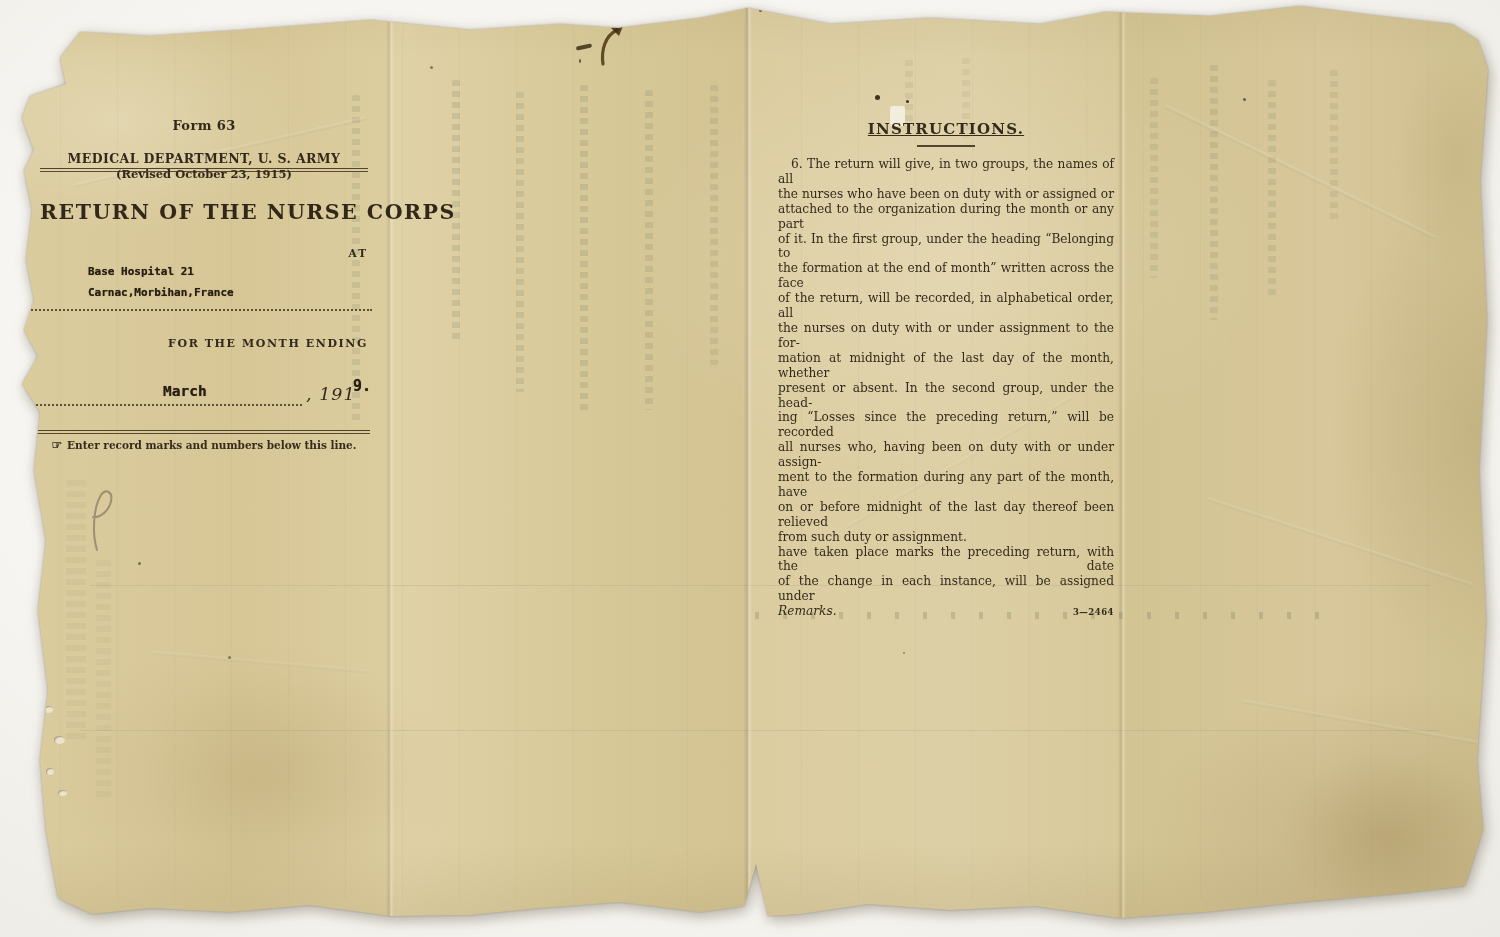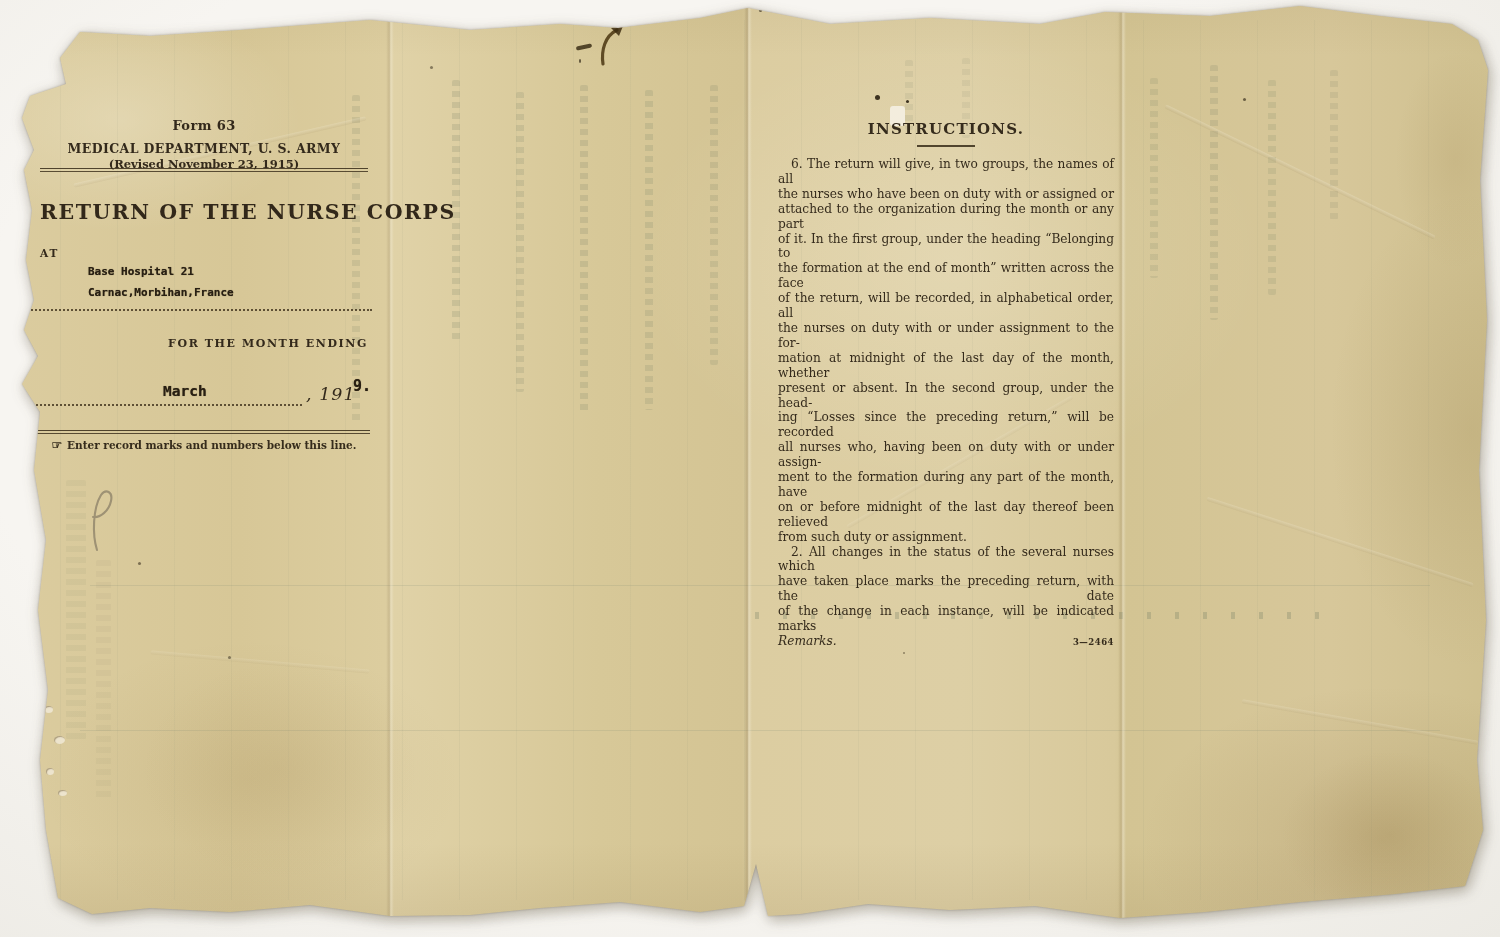--- a/index.html
+++ b/index.html
@@ -32,42 +32,42 @@
   .stain{position:absolute;border-radius:50%;pointer-events:none;}
   .speck{position:absolute;border-radius:50%;background:#3d3321;pointer-events:none;}
   .dent{position:absolute;border-radius:50%;background:rgba(240,233,214,.85);
     box-shadow:1px 1px 1px rgba(110,88,45,.5) inset;pointer-events:none;}
   .scrape{position:absolute;background:rgba(244,239,226,.92);border-radius:3px;pointer-events:none;}
 
   
   .content{position:absolute;inset:0;color:#33291b;}
   .lcol{position:absolute;left:40px;top:118px;width:328px;text-align:center;}
   .form-no{font-weight:bold;font-size:13px;letter-spacing:.4px;}
-  .dept{font-weight:bold;font-size:12.5px;letter-spacing:.4px;margin-top:8px;}
+  .dept{font-weight:bold;font-size:12.5px;letter-spacing:.4px;margin-top:18px;}
   .revised{font-size:11.5px;font-weight:bold;margin-top:1px;}
   .dbl-rule{position:absolute;height:2px;border-top:1.6px solid rgba(55,43,24,.85);border-bottom:1px solid rgba(55,43,24,.8);}
   .dot-rule{position:absolute;height:0;border-bottom:2px dotted rgba(62,49,27,.8);}
   .title{position:absolute;left:40px;top:200px;width:328px;text-align:center;
     font-weight:bold;font-size:20.5px;letter-spacing:1.5px;white-space:nowrap;color:#32281a;}
-  .at{position:absolute;left:40px;top:247px;width:328px;text-align:left;font-weight:bold;font-size:10.5px;letter-spacing:2px;}
+  .at{position:absolute;left:40px;top:247px;width:328px;text-align:right;font-weight:bold;font-size:10.5px;letter-spacing:2px;}
   .typed{font-family:"DejaVu Sans Mono", monospace;font-weight:bold;color:#281f12;
     text-shadow:0 0 .7px rgba(40,31,18,.75);}
   .station{position:absolute;left:88px;top:262px;font-size:11px;line-height:20.5px;text-align:left;}
   .month-label{position:absolute;left:40px;top:337px;width:328px;text-align:right;font-weight:bold;font-size:11px;letter-spacing:1.6px;}
   .month-typed{position:absolute;left:163px;top:383px;font-size:14.5px;}
   .year-printed{position:absolute;left:306px;top:384px;font-style:italic;font-size:17.5px;letter-spacing:1px;}
   .year-typed{position:absolute;left:353px;top:377px;font-size:15px;}
   .record-note{position:absolute;left:40px;top:438px;width:328px;text-align:center;font-weight:bold;font-size:10.5px;color:#362c1c;}
   .manicule{font-size:12px;letter-spacing:1px;}
   .pencil-mark{position:absolute;left:82px;top:488px;opacity:.55;}
   .ink-hook{position:absolute;left:595px;top:24px;}
   .ink-dash{position:absolute;left:576px;top:45px;width:16px;height:4px;background:#3c2f16;border-radius:2px;transform:rotate(-12deg);opacity:.85;}
 
   .rcol{position:absolute;left:778px;top:120px;width:336px;color:#352b1c;}
-  .instr-head{text-align:center;font-weight:bold;font-size:15px;letter-spacing:1.2px;}
+  .instr-head{text-align:center;font-weight:bold;font-size:15px;letter-spacing:1.2px;text-decoration:underline;}
   .instr-rule{width:58px;height:2px;background:rgba(55,43,24,.85);margin:7px auto 10px auto;}
   .iline{font-size:12.2px;line-height:14.9px;text-align:justify;text-align-last:justify;white-space:normal;}
   .iline.first{text-indent:13px;}
   .iline.last{text-align:left;text-align-last:left;}
   .iline-final{display:flex;justify-content:space-between;align-items:baseline;font-size:12.2px;line-height:14.9px;}
   .remarks{font-style:italic;}
   .print-code{font-size:8.5px;font-weight:bold;letter-spacing:.5px;}
 </style>
 </head>
 <body>
@@ -130,21 +130,21 @@
       <div class="ink-dash"></div>
 
       <svg class="pencil-mark" width="42" height="66" viewBox="0 0 42 66">
         <path d="M15 62 C10 46 11 20 19 7 C24 0 31 4 29 13 C27 23 18 30 11 29" stroke="#6e6455" stroke-width="2.1" fill="none" stroke-linecap="round"></path>
       </svg>
 
       <div class="content">
         <div class="lcol">
           <div class="form-no">Form 63</div>
           <div class="dept">MEDICAL DEPARTMENT, U. S. ARMY</div>
-          <div class="revised">(Revised November 23, 1915)</div>
+          <div class="revised">(Revised October 23, 1915)</div>
         </div>
         <div class="dbl-rule" style="left:40px;top:168px;width:328px;"></div>
 
         <div class="title">RETURN OF THE NURSE CORPS</div>
         <div class="at">AT</div>
 
         <div class="station typed">
           <div>Base Hospital 21</div>
           <div>Carnac,Morbihan,France</div>
         </div>
@@ -172,23 +172,22 @@
           <div class="iline">the formation at the end of month” written across the face</div>
           <div class="iline">of the return, will be recorded, in alphabetical order, all</div>
           <div class="iline">the nurses on duty with or under assignment to the for-</div>
           <div class="iline">mation at midnight of the last day of the month, whether</div>
           <div class="iline">present or absent.  In the second group, under the head-</div>
           <div class="iline">ing “Losses since the preceding return,” will be recorded</div>
           <div class="iline">all nurses who, having been on duty with or under assign-</div>
           <div class="iline">ment to the formation during any part of the month, have</div>
           <div class="iline">on or before midnight of the last day thereof been relieved</div>
           <div class="iline last">from such duty or assignment.</div>
-          <div class="iline first">2. All changes in the status of the several nurses which</div>
           <div class="iline">have taken place marks the preceding return, with the date</div>
-          <div class="iline">of the change in each instance, will be indicated marks</div>
+          <div class="iline">of the change in each instance, will be assigned under</div>
           <div class="iline-final">
             <span class="remarks">Remarks.</span>
             <span class="print-code">3—2464</span>
           </div>
         </div>
       </div>
 
     </div>
   </div>
 </div>

